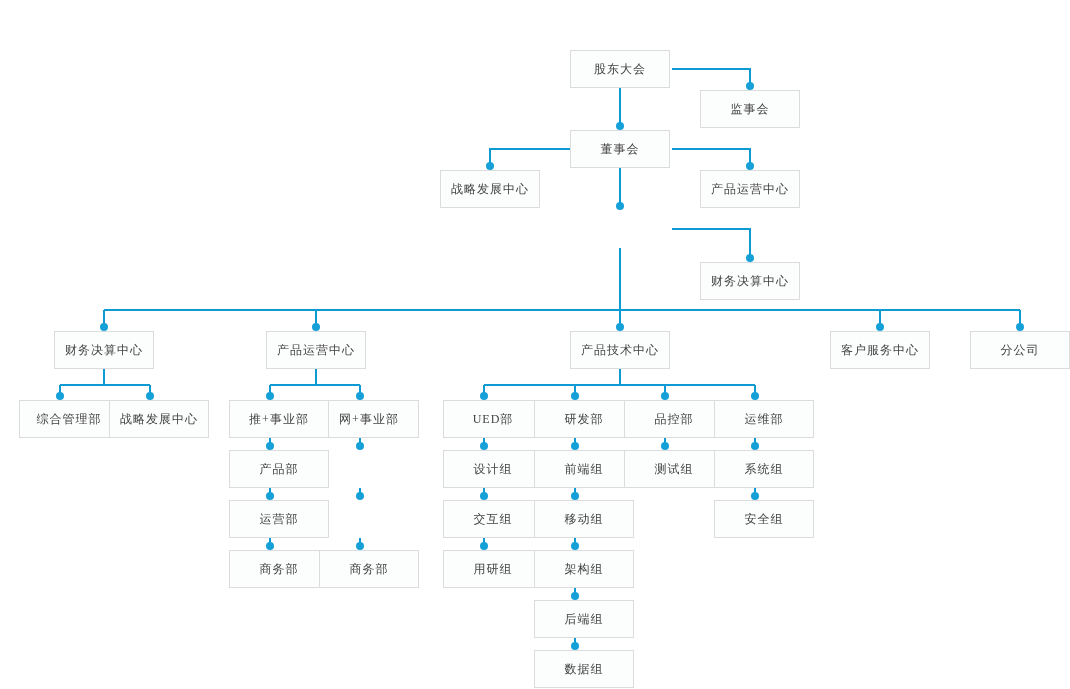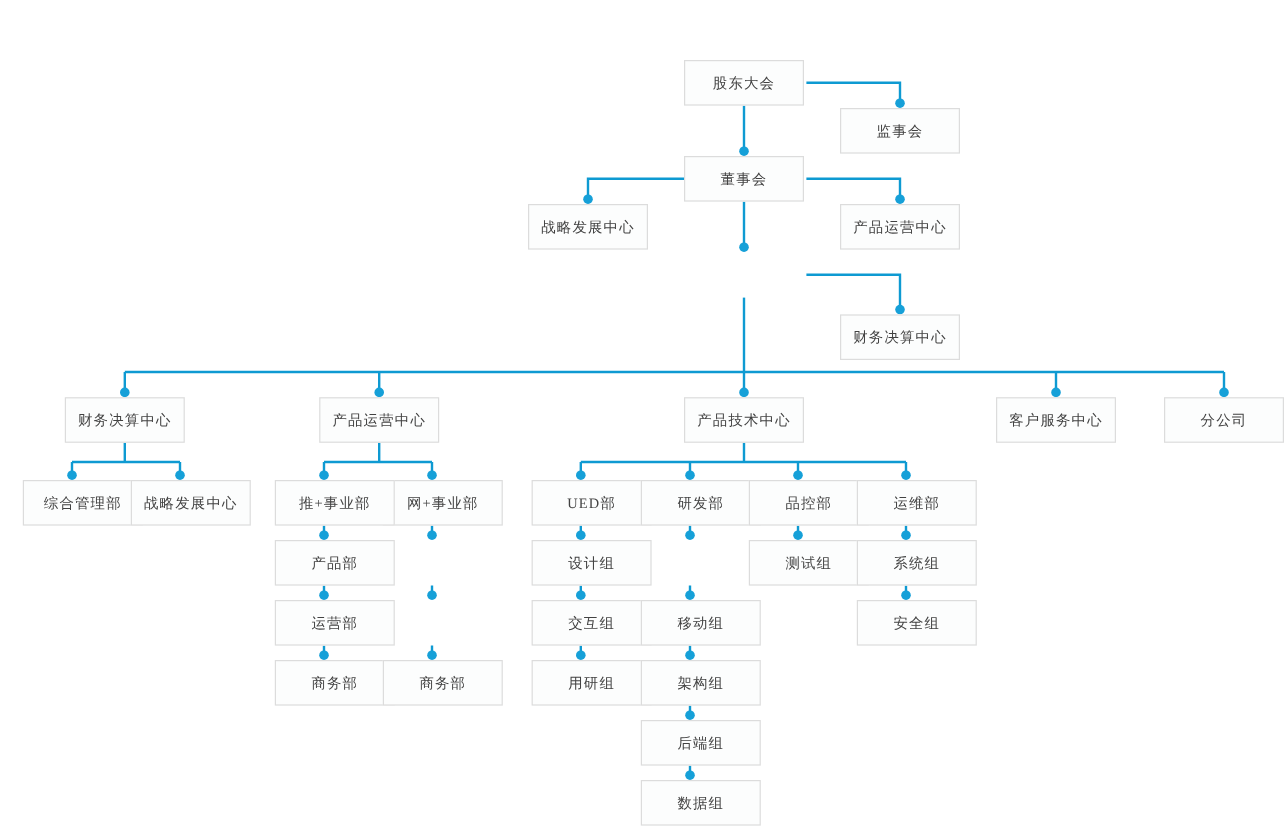--- a/index.html
+++ b/index.html
@@ -127,20 +127,21 @@
   <div class="node sm" style="left:109px;top:400px">战略发展中心</div>
   <div class="node sm" style="left:319px;top:400px">网+事业部</div>
   <div class="node sm" style="left:229px;top:400px">推+事业部</div>
   <div class="node sm" style="left:443px;top:400px">UED部</div>
   <div class="node sm" style="left:534px;top:400px">研发部</div>
   <div class="node sm" style="left:624px;top:400px">品控部</div>
   <div class="node sm" style="left:714px;top:400px">运维部</div>
 
   <div class="node sm" style="left:229px;top:450px">产品部</div>
   <div class="node sm" style="left:443px;top:450px">设计组</div>
+  <div class="node sm" style="left:534px;top:450px">前端组</div>
   <div class="node sm" style="left:624px;top:450px">测试组</div>
   <div class="node sm" style="left:714px;top:450px">系统组</div>
 
   <div class="node sm" style="left:229px;top:500px">运营部</div>
   <div class="node sm" style="left:443px;top:500px">交互组</div>
   <div class="node sm" style="left:534px;top:500px">移动组</div>
   <div class="node sm" style="left:714px;top:500px">安全组</div>
 
   <div class="node sm" style="left:229px;top:550px">商务部</div>
   <div class="node sm" style="left:319px;top:550px">商务部</div>

